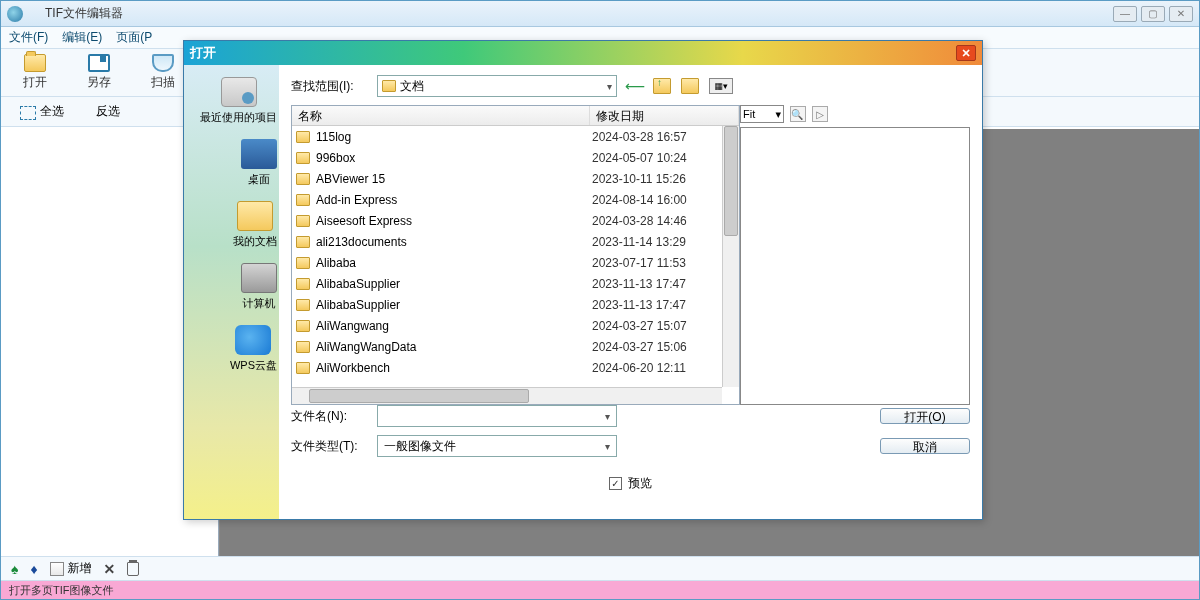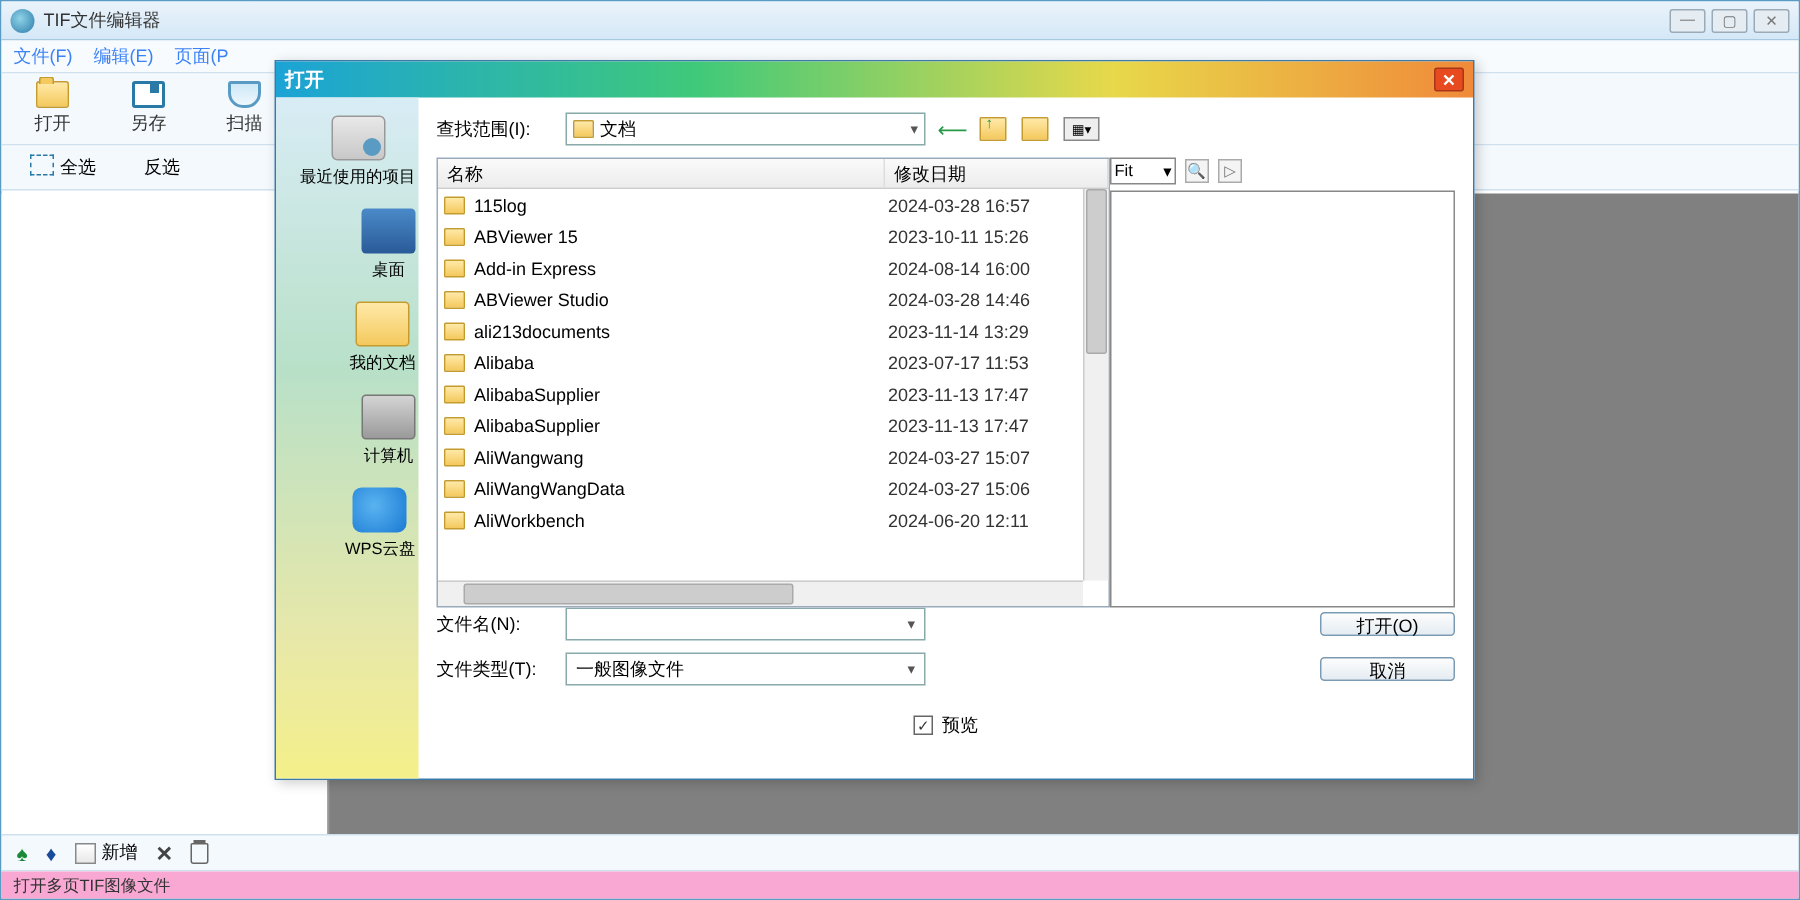--- a/index.html
+++ b/index.html
@@ -1,39 +1,39 @@
 <!DOCTYPE html>
 <html><head>
 <meta charset="utf-8">
 <style>
 * { box-sizing: border-box; margin: 0; padding: 0; font-family: "Microsoft YaHei", "SimSun", sans-serif; }
 body { background: #fff; overflow: hidden; width: 1200px; height: 600px; position: relative; }
 
 
 .main-window { width: 1200px; height: 600px; border: 1px solid #5a9bc4; background: #fff; position: relative; }
-.main-titlebar { height: 26px; background: linear-gradient(#eaf3fb, #d5e8f7); display: flex; align-items: center; padding: 0 6px; border-bottom: 1px solid #a8c8e0; }
+.main-titlebar { height: 26px; background: linear-gradient(#eaf3fb, #d5e8f7); display: flex; align-items: center; padding: 0 6px; border-bottom: 1px solid #a8c8e0; gap: 16px; }
 .main-titlebar .icon { width: 16px; height: 16px; background: radial-gradient(circle at 40% 40%, #8fd3e8, #2a7aa8); border-radius: 50%; margin-right: 6px; }
 .main-titlebar .title { font-size: 12px; color: #333; flex: 1; }
 .win-controls { display: flex; gap: 4px; margin-left: auto; }
 .win-btn { width: 24px; height: 16px; border: 1px solid #9aaab7; background: #e5ecf2; border-radius: 2px; display: flex; align-items: center; justify-content: center; font-size: 10px; color: #777; cursor: default; }
 
-.menubar { height: 22px; display: flex; align-items: center; padding: 0 8px; gap: 14px; font-size: 12px; color: #3b82f6; background: #f7fbfe; border-bottom: 1px solid #cfe0ee; }
+.menubar { height: 22px; display: flex; align-items: center; padding: 0 8px; gap: 14px; font-size: 12px; color: #0c4a6e; background: #f7fbfe; border-bottom: 1px solid #cfe0ee; }
 .menubar span { cursor: default; }
 
 .toolbar1 { height: 48px; display: flex; align-items: center; padding: 2px 10px; gap: 16px; background: #f4f9fd; border-bottom: 1px solid #cfe0ee; }
 .tb-btn { display: flex; flex-direction: column; align-items: center; justify-content: center; width: 48px; height: 44px; font-size: 12px; color: #333; cursor: pointer; }
 .tb-btn .ic { width: 22px; height: 18px; margin-bottom: 2px; }
 .ic-open { background: linear-gradient(#ffe9a8, #f4c95d); border: 1px solid #c49b2f; border-radius: 2px; position: relative; }
 .ic-open::before { content: ""; position: absolute; top: -4px; left: 1px; width: 8px; height: 4px; background: #f4c95d; border: 1px solid #c49b2f; border-bottom: none; border-radius: 2px 2px 0 0; }
 .ic-save { background: #fff; border: 2px solid #2a7aa8; border-radius: 2px; position: relative; }
 .ic-save::after { content: ""; position: absolute; top: 0; right: 2px; width: 6px; height: 6px; background: #2a7aa8; }
 .ic-scan { border: 2px solid #5a9bc4; border-radius: 2px 2px 10px 10px; height: 16px; background: linear-gradient(#cfe8f7,#eef7fd); }
 
 .toolbar2 { height: 30px; display: flex; align-items: center; padding: 0 10px; gap: 14px; background: #f4f9fd; border-bottom: 1px solid #cfe0ee; font-size: 12px; }
-.tb2-btn { display: flex; align-items: flex-start; gap: 4px; padding: 2px 8px; border: 1px solid transparent; cursor: pointer; }
+.tb2-btn { display: flex; align-items: flex-end; gap: 4px; padding: 2px 8px; border: 1px solid transparent; cursor: pointer; }
 .tb2-btn .smico { width: 16px; height: 14px; border: 1px dashed #2a7aa8; }
 
 .work-area { position: absolute; top: 128px; left: 0; right: 0; bottom: 43px; display: flex; }
 .left-panel { width: 218px; background: #fff; border-right: 1px solid #9ab; }
 .right-panel { flex: 1; background: #808080; border-left: 1px solid #888; }
 
 .bottom-toolbar { position: absolute; bottom: 18px; left: 0; right: 0; height: 25px; background: #f4f9fd; border-top: 1px solid #cfe0ee; border-bottom: 1px solid #cfe0ee; display: flex; align-items: center; padding: 0 10px; gap: 12px; font-size: 12px; }
 .bt-arrow { color: #1a8a3a; font-size: 14px; cursor: pointer; }
 .bt-arrow.dn { color: #1a4a9a; }
 .bt-item { display: flex; align-items: center; gap: 4px; cursor: pointer; }
@@ -219,31 +219,36 @@
             <div class="col" style="flex:1">修改日期</div>
           </div>
           <div class="fl-rows" id="fl-rows">
               <div class="fl-row">
                 <span class="fld"></span>
                 <span class="name">115log</span>
                 <span class="date">2024-03-28 16:57</span>
               </div>
               <div class="fl-row">
                 <span class="fld"></span>
+                <span class="name">996box</span>
+                <span class="date">2024-05-07 10:24</span>
+              </div>
+              <div class="fl-row">
+                <span class="fld"></span>
                 <span class="name">ABViewer 15</span>
                 <span class="date">2023-10-11 15:26</span>
               </div>
               <div class="fl-row">
                 <span class="fld"></span>
                 <span class="name">Add-in Express</span>
                 <span class="date">2024-08-14 16:00</span>
               </div>
               <div class="fl-row">
                 <span class="fld"></span>
-                <span class="name">ABViewer Studio</span>
+                <span class="name">Aiseesoft Express</span>
                 <span class="date">2024-03-28 14:46</span>
               </div>
               <div class="fl-row">
                 <span class="fld"></span>
                 <span class="name">ali213documents</span>
                 <span class="date">2023-11-14 13:29</span>
               </div>
               <div class="fl-row">
                 <span class="fld"></span>
                 <span class="name">Alibaba</span>

